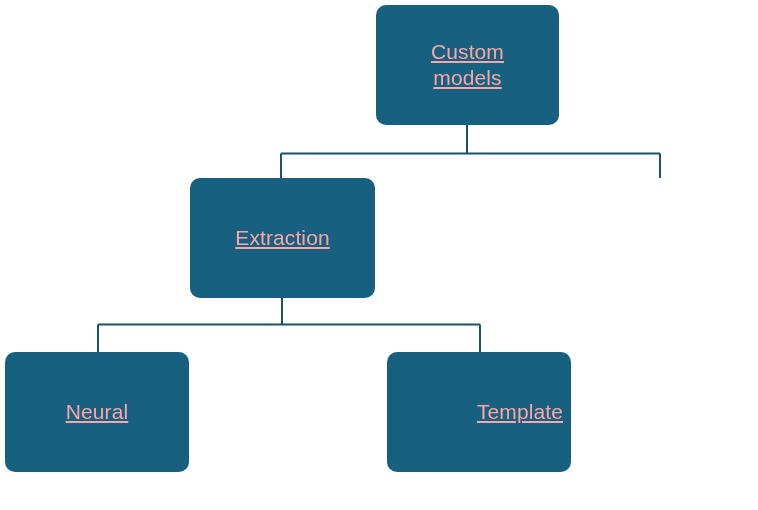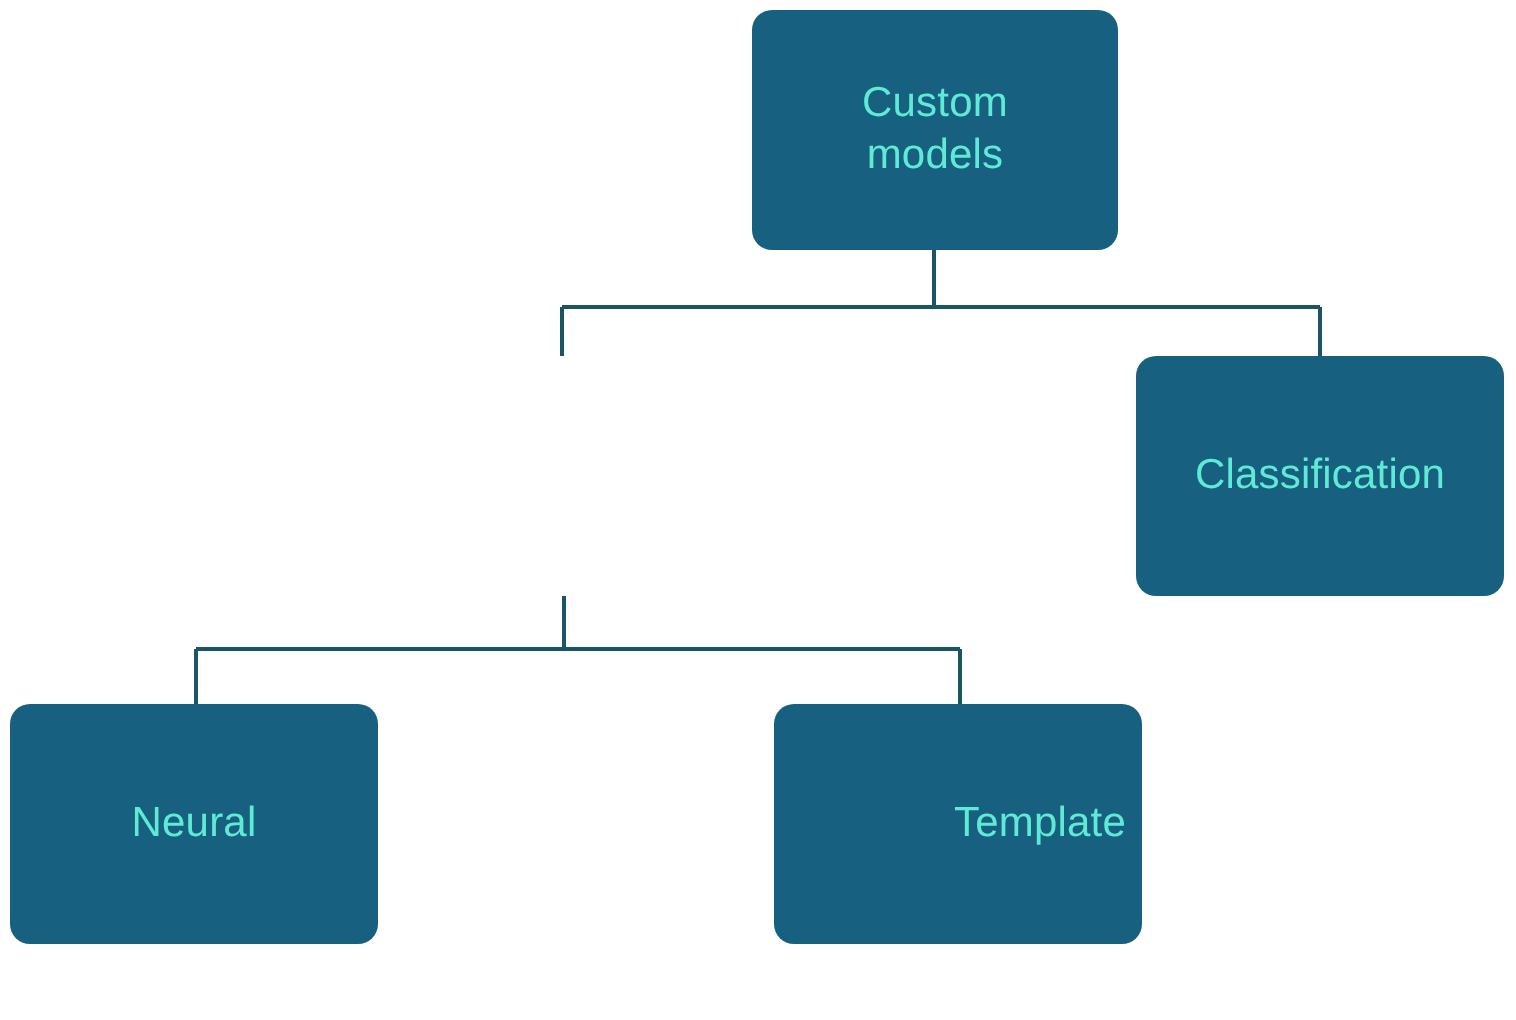--- a/index.html
+++ b/index.html
@@ -31,27 +31,28 @@
     position: absolute;
     box-sizing: border-box;
     background: #17607f;
     border-radius: 10px;
     display: flex;
     align-items: center;
     justify-content: center;
     text-align: center;
   }
   .node-label {
-    color: #5eead4;
+    color: #fca5a5;
     font-size: 21px;
     line-height: 26px;
     font-weight: 400;
     letter-spacing: 0.1px;
     white-space: pre-line;
     padding: 0 8px;
+    text-decoration: underline;
   }
   
   .n-root        { left: 376px; top: 5px;   width: 183px; height: 120px; }
   .n-extraction  { left: 190px; top: 178px; width: 185px; height: 120px; }
   .n-classification { left: 568px; top: 178px; width: 184px; height: 120px; }
   .n-neural      { left: 5px;   top: 352px; width: 184px; height: 120px; }
   .n-template    { left: 387px; top: 352px; width: 184px; height: 120px; justify-content: flex-end; }
 </style>
 </head>
 <body>
@@ -65,24 +66,24 @@
 
       <path d="M282,298 L282,324.5 M98,324.5 L480,324.5 M98,324.5 L98,352 M480,324.5 L480,352"></path>
     </g>
   </svg>
 
   <div class="node n-root">
     <span class="node-label">Custom
 models</span>
   </div>
 
+  <div class="node n-extraction">
+    <span class="node-label">Extraction</span>
+  </div>
 
-  <div class="node n-classification">
-    <span class="node-label">Classification</span>
-  </div>
 
   <div class="node n-neural">
     <span class="node-label">Neural</span>
   </div>
 
   <div class="node n-template">
     <span class="node-label">Template</span>
   </div>
 
 </div>

